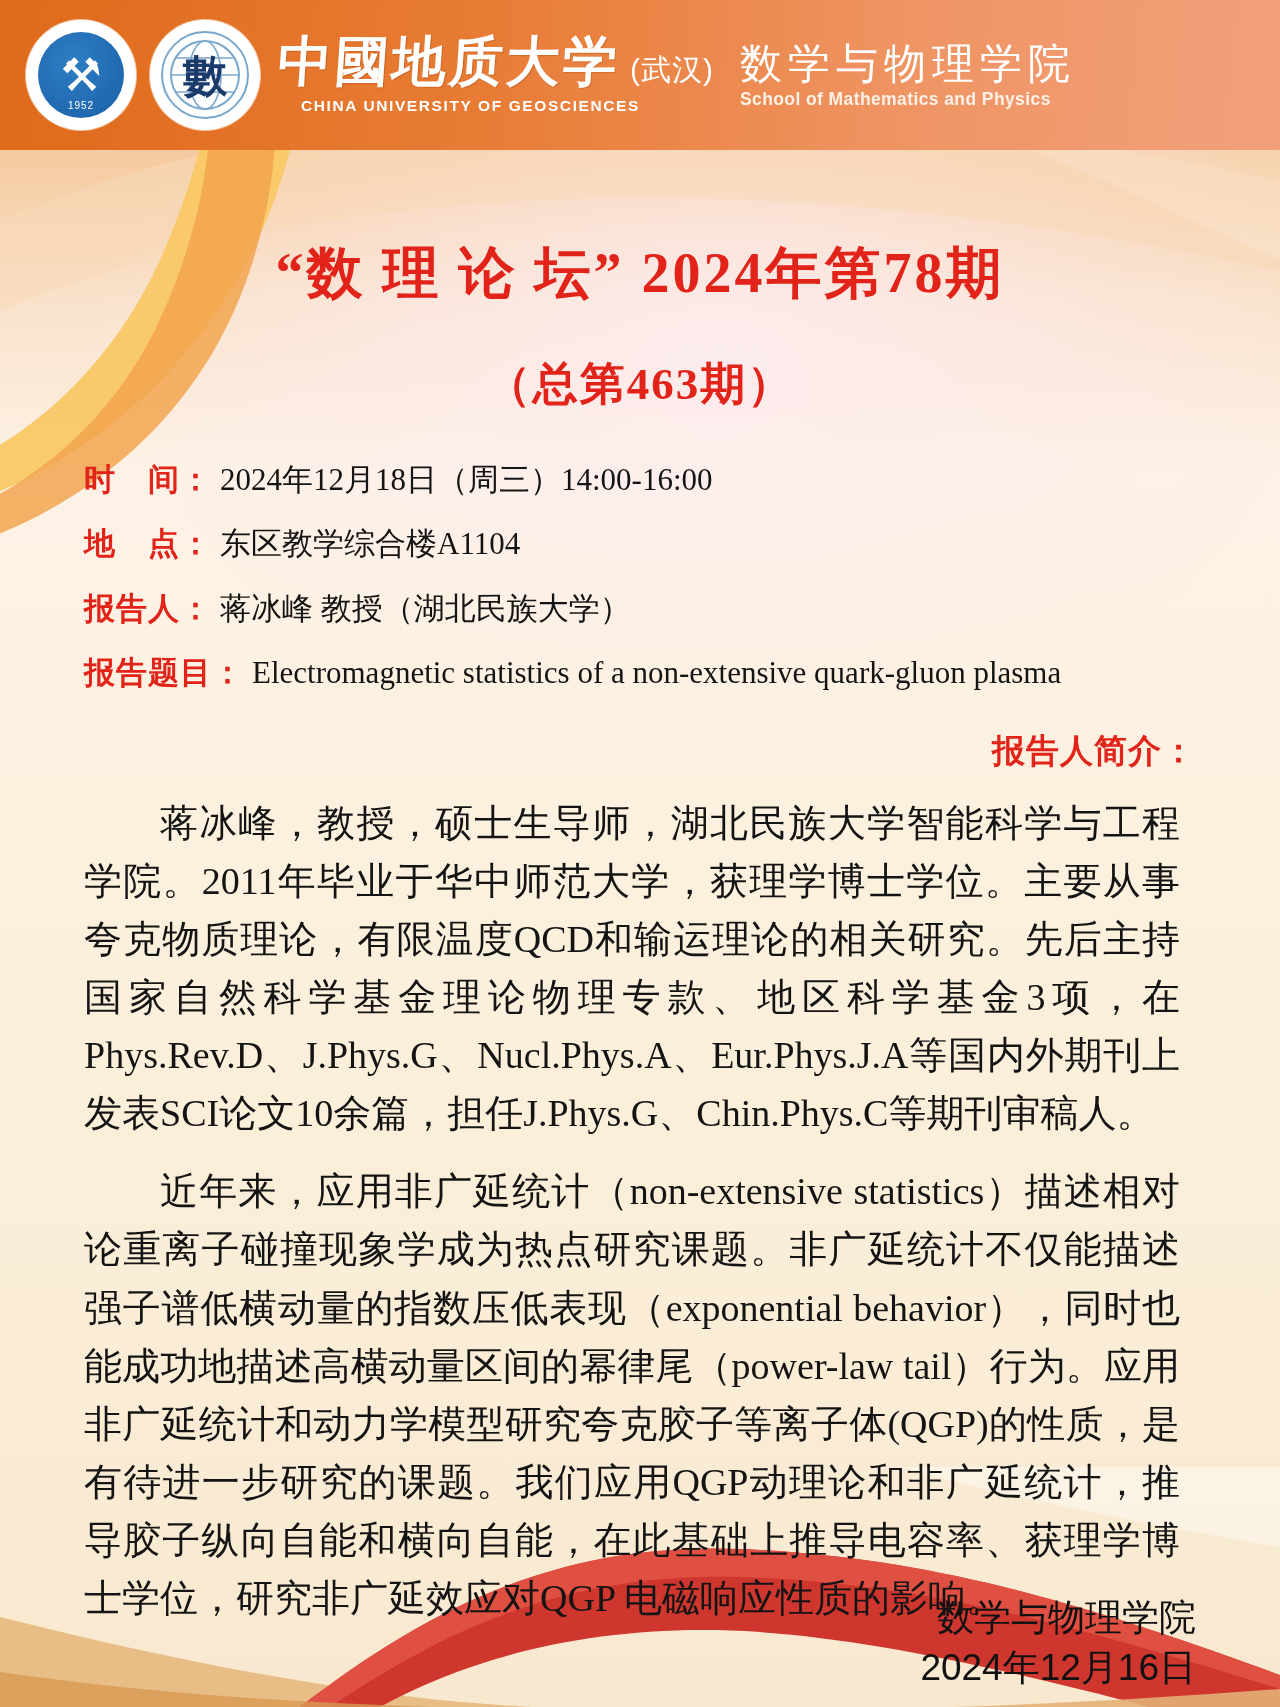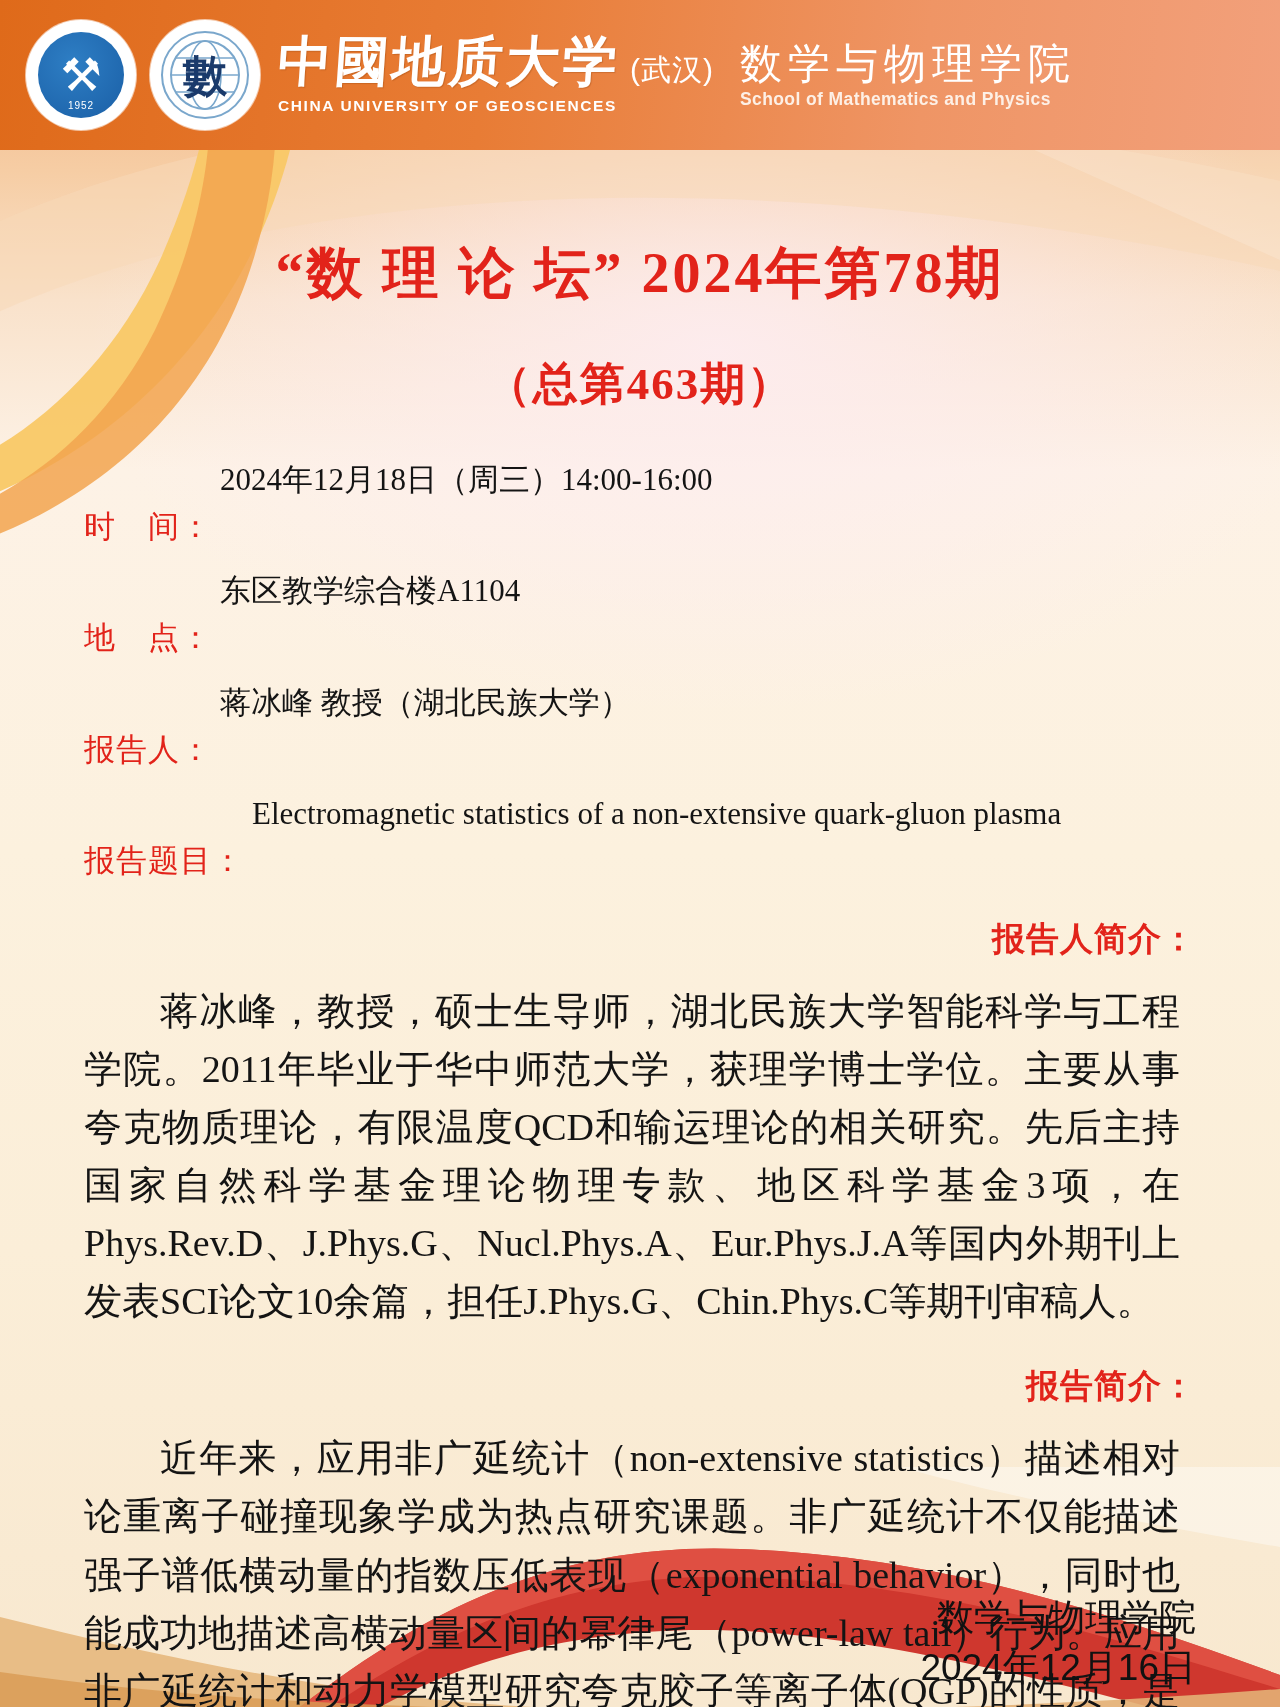--- a/index.html
+++ b/index.html
@@ -34,42 +34,42 @@
   .logo1-inner .pick{color:#fff;font-size:46px;line-height:1;}
   .logo1-year{position:absolute;bottom:7px;left:0;right:0;text-align:center;
         color:#fff;font-size:10px;letter-spacing:1px;}
   .logo2 svg{width:92px;height:92px;}
   .uni-block{margin-left:18px;color:#fff;flex:0 0 auto;}
   .uni-cn-row{display:flex;align-items:baseline;gap:10px;}
   .uni-cn{font-family:"Liberation Serif","DejaVu Serif",serif;
         font-size:54px;font-weight:700;letter-spacing:3px;line-height:1;
         transform:skewX(-4deg);text-shadow:1px 1px 1px rgba(120,50,0,.25);}
   .campus{font-size:30px;font-weight:400;letter-spacing:1px;}
-  .uni-en{margin-top:6px;font-size:15.5px;font-weight:700;letter-spacing:1.6px;}
+  .uni-en{margin-top:6px;font-size:15.5px;font-weight:700;letter-spacing:1.6px;margin-left:23px;}
   .school-block{margin-left:26px;color:#fff;flex:0 0 auto;}
   .school-cn{font-size:42px;letter-spacing:6px;line-height:1.15;font-weight:500;}
   .school-en{margin-top:0;font-size:17.5px;font-weight:600;letter-spacing:.4px;color:#fdf0e6;}
 
   
   .main{position:relative;z-index:2;padding:0 84px;}
   .title1{
     margin:86px 0 0 0;text-align:center;
     font-family:"Liberation Serif","DejaVu Serif",serif;
     color:#e2231a;font-size:56px;font-weight:700;letter-spacing:3px;
   }
   .title2{
     margin:42px 0 0 0;text-align:center;
     font-family:"Liberation Serif","DejaVu Serif",serif;
     color:#e2231a;font-size:45px;font-weight:700;letter-spacing:2px;
   }
   .info-block{margin-top:44px;}
   .info-row{display:flex;align-items:flex-start;margin-top:21px;
     font-size:31px;line-height:1.4;}
-  .info-label{color:#e2231a;font-weight:400;white-space:nowrap;flex:0 0 auto;
-    letter-spacing:1px;margin-top:47px;}
+  .info-label{color:#e2231a;font-weight:700;white-space:nowrap;flex:0 0 auto;
+    letter-spacing:1px;}
   .info-value{flex:1 1 auto;color:#141414;margin-left:8px;
     font-family:"Liberation Serif","DejaVu Serif",serif;
     text-align:justify;}
   .section-heading{
     margin:34px 0 0 0;color:#e2231a;font-size:33px;font-weight:700;letter-spacing:1px;text-align:right;}
   .section-body{
     margin:20px 16px 0 0;color:#141414;font-size:38px;line-height:1.53;
     font-family:"Liberation Serif","DejaVu Serif",serif;
     text-align:justify;text-indent:2em;}
   .welcome{
@@ -150,21 +150,20 @@
         <div class="info-value">Electromagnetic statistics of a non-extensive quark-gluon plasma</div>
       </div>
     </div>
 
     <section>
       <h2 class="section-heading">报告人简介：</h2>
       <p class="section-body">蒋冰峰，教授，硕士生导师，湖北民族大学智能科学与工程学院。2011年毕业于华中师范大学，获理学博士学位。主要从事夸克物质理论，有限温度QCD和输运理论的相关研究。先后主持国家自然科学基金理论物理专款、地区科学基金3项，在Phys.Rev.D、J.Phys.G、Nucl.Phys.A、Eur.Phys.J.A等国内外期刊上发表SCI论文10余篇，担任J.Phys.G、Chin.Phys.C等期刊审稿人。</p>
     </section>
 
     <section>
-      <h2 class="section-heading">报告简介：</h2>
       <p class="section-body">近年来，应用非广延统计（non-extensive statistics）描述相对论重离子碰撞现象学成为热点研究课题。非广延统计不仅能描述强子谱低横动量的指数压低表现（exponential behavior），同时也能成功地描述高横动量区间的幂律尾（power-law tail）行为。应用非广延统计和动力学模型研究夸克胶子等离子体(QGP)的性质，是有待进一步研究的课题。我们应用QGP动理论和非广延统计，推导胶子纵向自能和横向自能，在此基础上推导电容率、获理学博士学位，研究非广延效应对QGP 电磁响应性质的影响。</p>
     </section>
 
   </div>
 
   <svg class="deco-bottom" width="1280" height="240" viewBox="0 0 1280 240">
     <path d="M 900 0 L 1280 0 L 1280 80 C 1150 58 1000 28 900 0 Z" fill="#ffffff" opacity="0.4"></path>
     <path d="M 0 150 C 140 185 280 215 430 232 C 520 241 600 244 700 245 L 700 240 L 0 240 Z" fill="#e8bd86"></path>
     <path d="M 0 168 C 150 200 320 228 520 238 L 520 240 L 0 240 Z" fill="#dda express05f" opacity="0"></path>
     <path d="M 300 240 C 430 140 560 75 740 82 C 950 90 1120 150 1280 208 L 1280 275 C 1060 215 900 175 760 165 C 600 154 470 190 380 240 Z" fill="#cf372e"></path>

